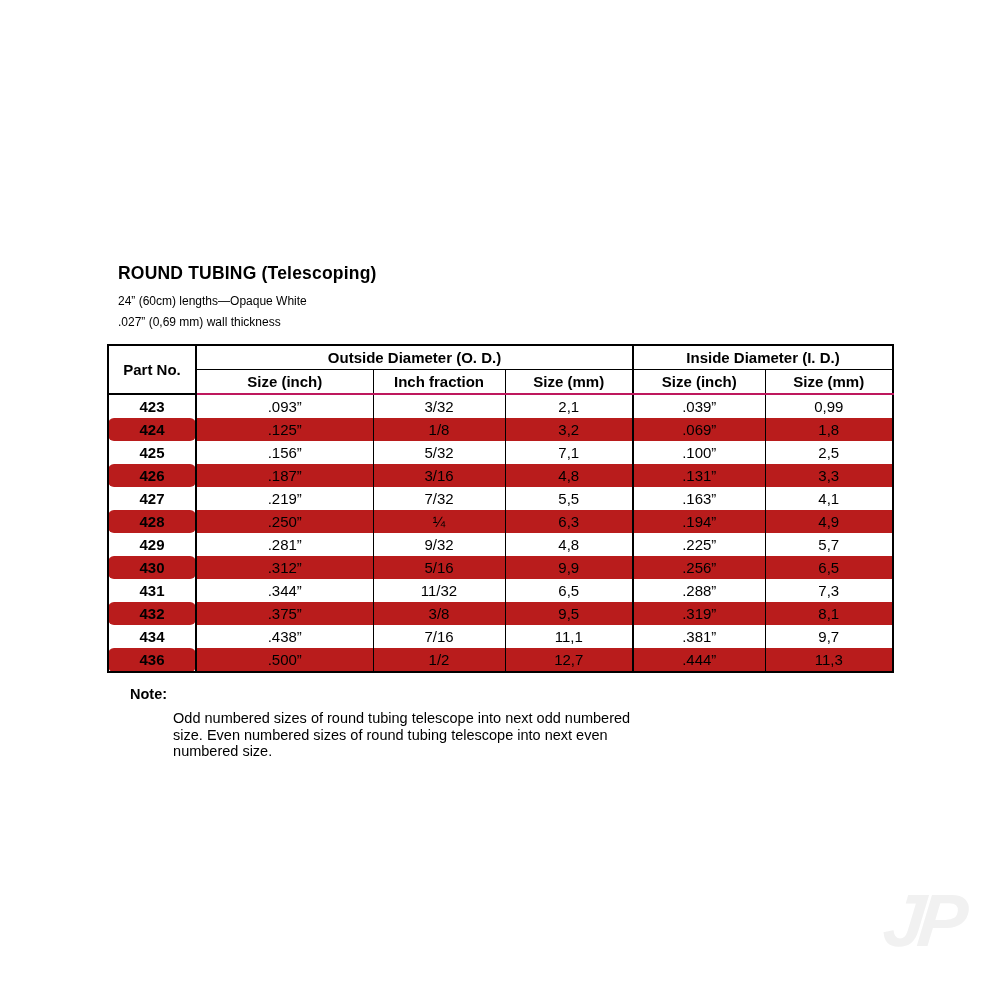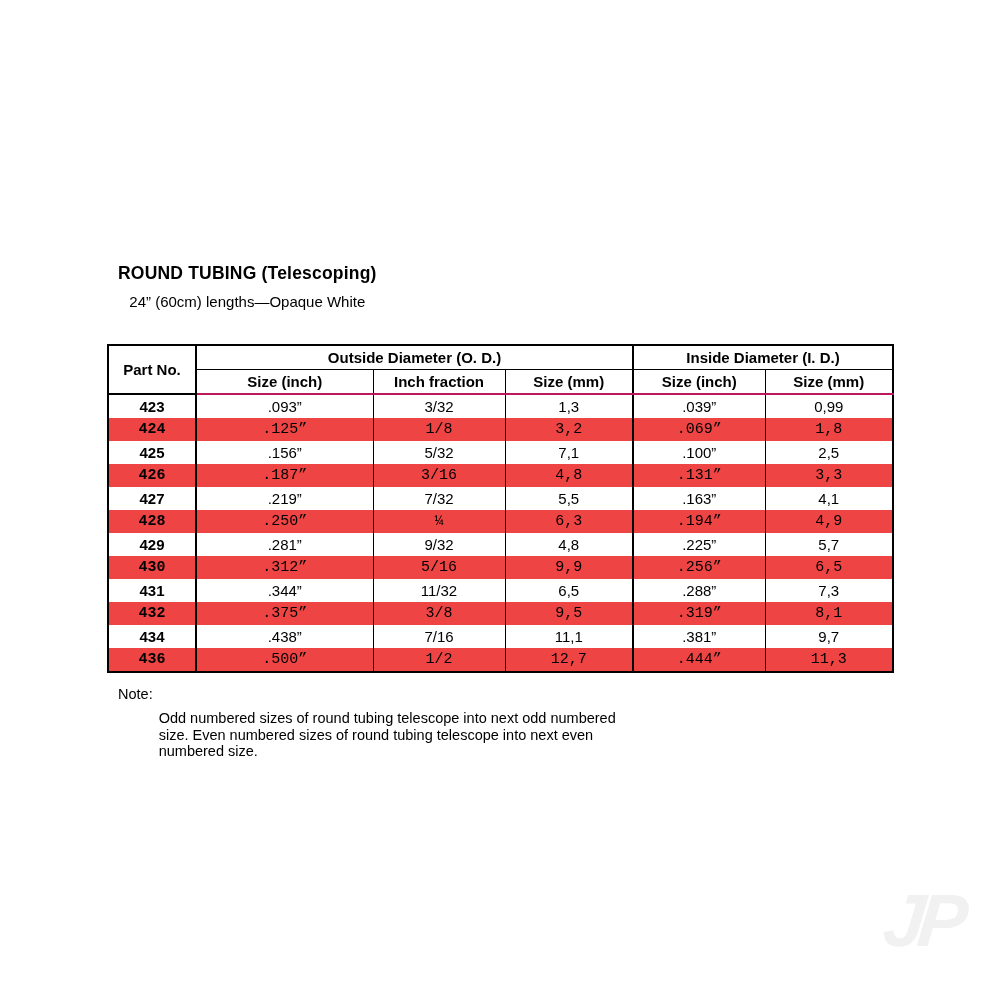--- a/index.html
+++ b/index.html
@@ -14,30 +14,29 @@
     font-family: "Liberation Sans", sans-serif;
     color: #000000;
     overflow: hidden;
   }
 
   
   .title-block {
     position: absolute;
     left: 118px;
     top: 263px;
-    text-align: center;
   }
   .doc-title {
     font-size: 17.5px;
     font-weight: bold;
     margin: 0 0 7px 0;
     letter-spacing: 0.2px;
   }
   .doc-subtitle {
-    font-size: 15px;
+    font-size: 12px;
     line-height: 21px;
     margin: 0;
   }
 
   
   table.spec-table {
     position: absolute;
     left: 107px;
     top: 344px;
     border-collapse: collapse;
@@ -70,41 +69,42 @@
     border-right: 2px solid #000000;
     margin-top: 29px;
   }
   .spec-table tbody td {
     height: 23px;
     border-top: none;
     border-bottom: none;
     background: #ffffff;
   }
   .spec-table tbody tr.shaded td {
-    background: #ef4444;
-    font-family: Liberation Mono, monospace;
+    background: #b91c1c;
   }
   .spec-table td.part-cell {
     font-weight: bold;
+    border-radius: 6px;
   }
 
   
   .note-block {
     position: absolute;
     left: 118px;
     top: 686px;
     width: 520px;
     display: flex;
     font-size: 14.5px;
     line-height: 16.5px;
   }
   .note-label {
-    font-weight: normal;
+    font-weight: bold;
     flex: 0 0 auto;
     margin-right: 6px;
+    margin-left: 12px;
   }
   .note-text {
     width: 465px;
     margin-top: 24px;
   }
 
   
   .watermark {
     position: absolute;
     left: 884px;
@@ -117,20 +117,21 @@
     transform: skewX(-6deg);
     user-select: none;
   }
 </style>
 </head>
 <body>
 
 <div class="title-block">
   <h1 class="doc-title">ROUND TUBING (Telescoping)</h1>
   <p class="doc-subtitle">24” (60cm) lengths—Opaque White</p>
+  <p class="doc-subtitle">.027” (0,69 mm) wall thickness</p>
 </div>
 
 <table class="spec-table">
   <colgroup>
     <col style="width:88px">
     <col style="width:177px">
     <col style="width:132px">
     <col style="width:128px">
     <col style="width:132px">
     <col style="width:128px">
@@ -147,21 +148,21 @@
       <th class="thick-r">Size (mm)</th>
       <th>Size (inch)</th>
       <th>Size (mm)</th>
     </tr>
   </thead>
   <tbody>
       <tr>
         <td class="part-cell thick-r">423</td>
         <td>.093”</td>
         <td>3/32</td>
-        <td class="thick-r">1,3</td>
+        <td class="thick-r">2,1</td>
         <td>.039”</td>
         <td>0,99</td>
       </tr>
       <tr class="shaded">
         <td class="part-cell thick-r">424</td>
         <td>.125”</td>
         <td>1/8</td>
         <td class="thick-r">3,2</td>
         <td>.069”</td>
         <td>1,8</td>

